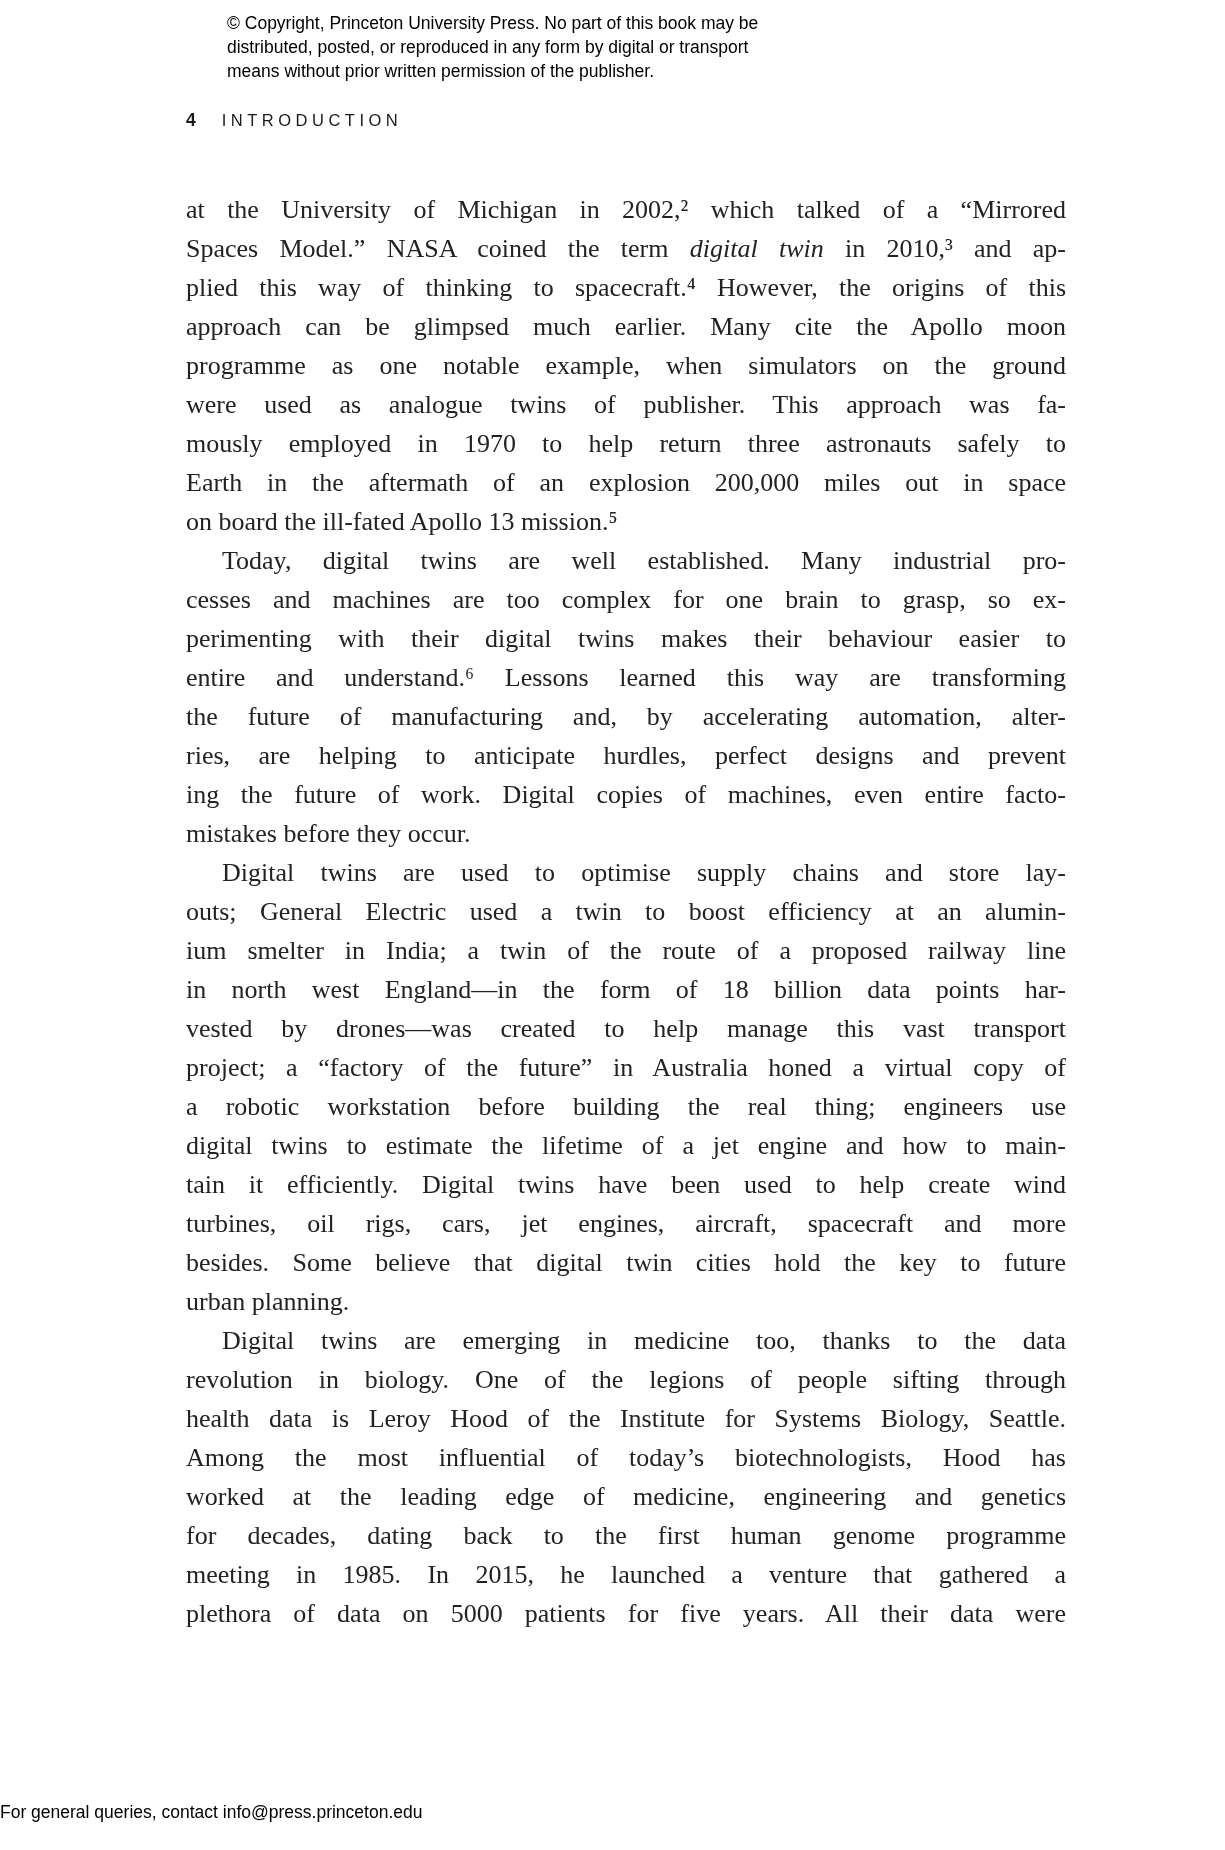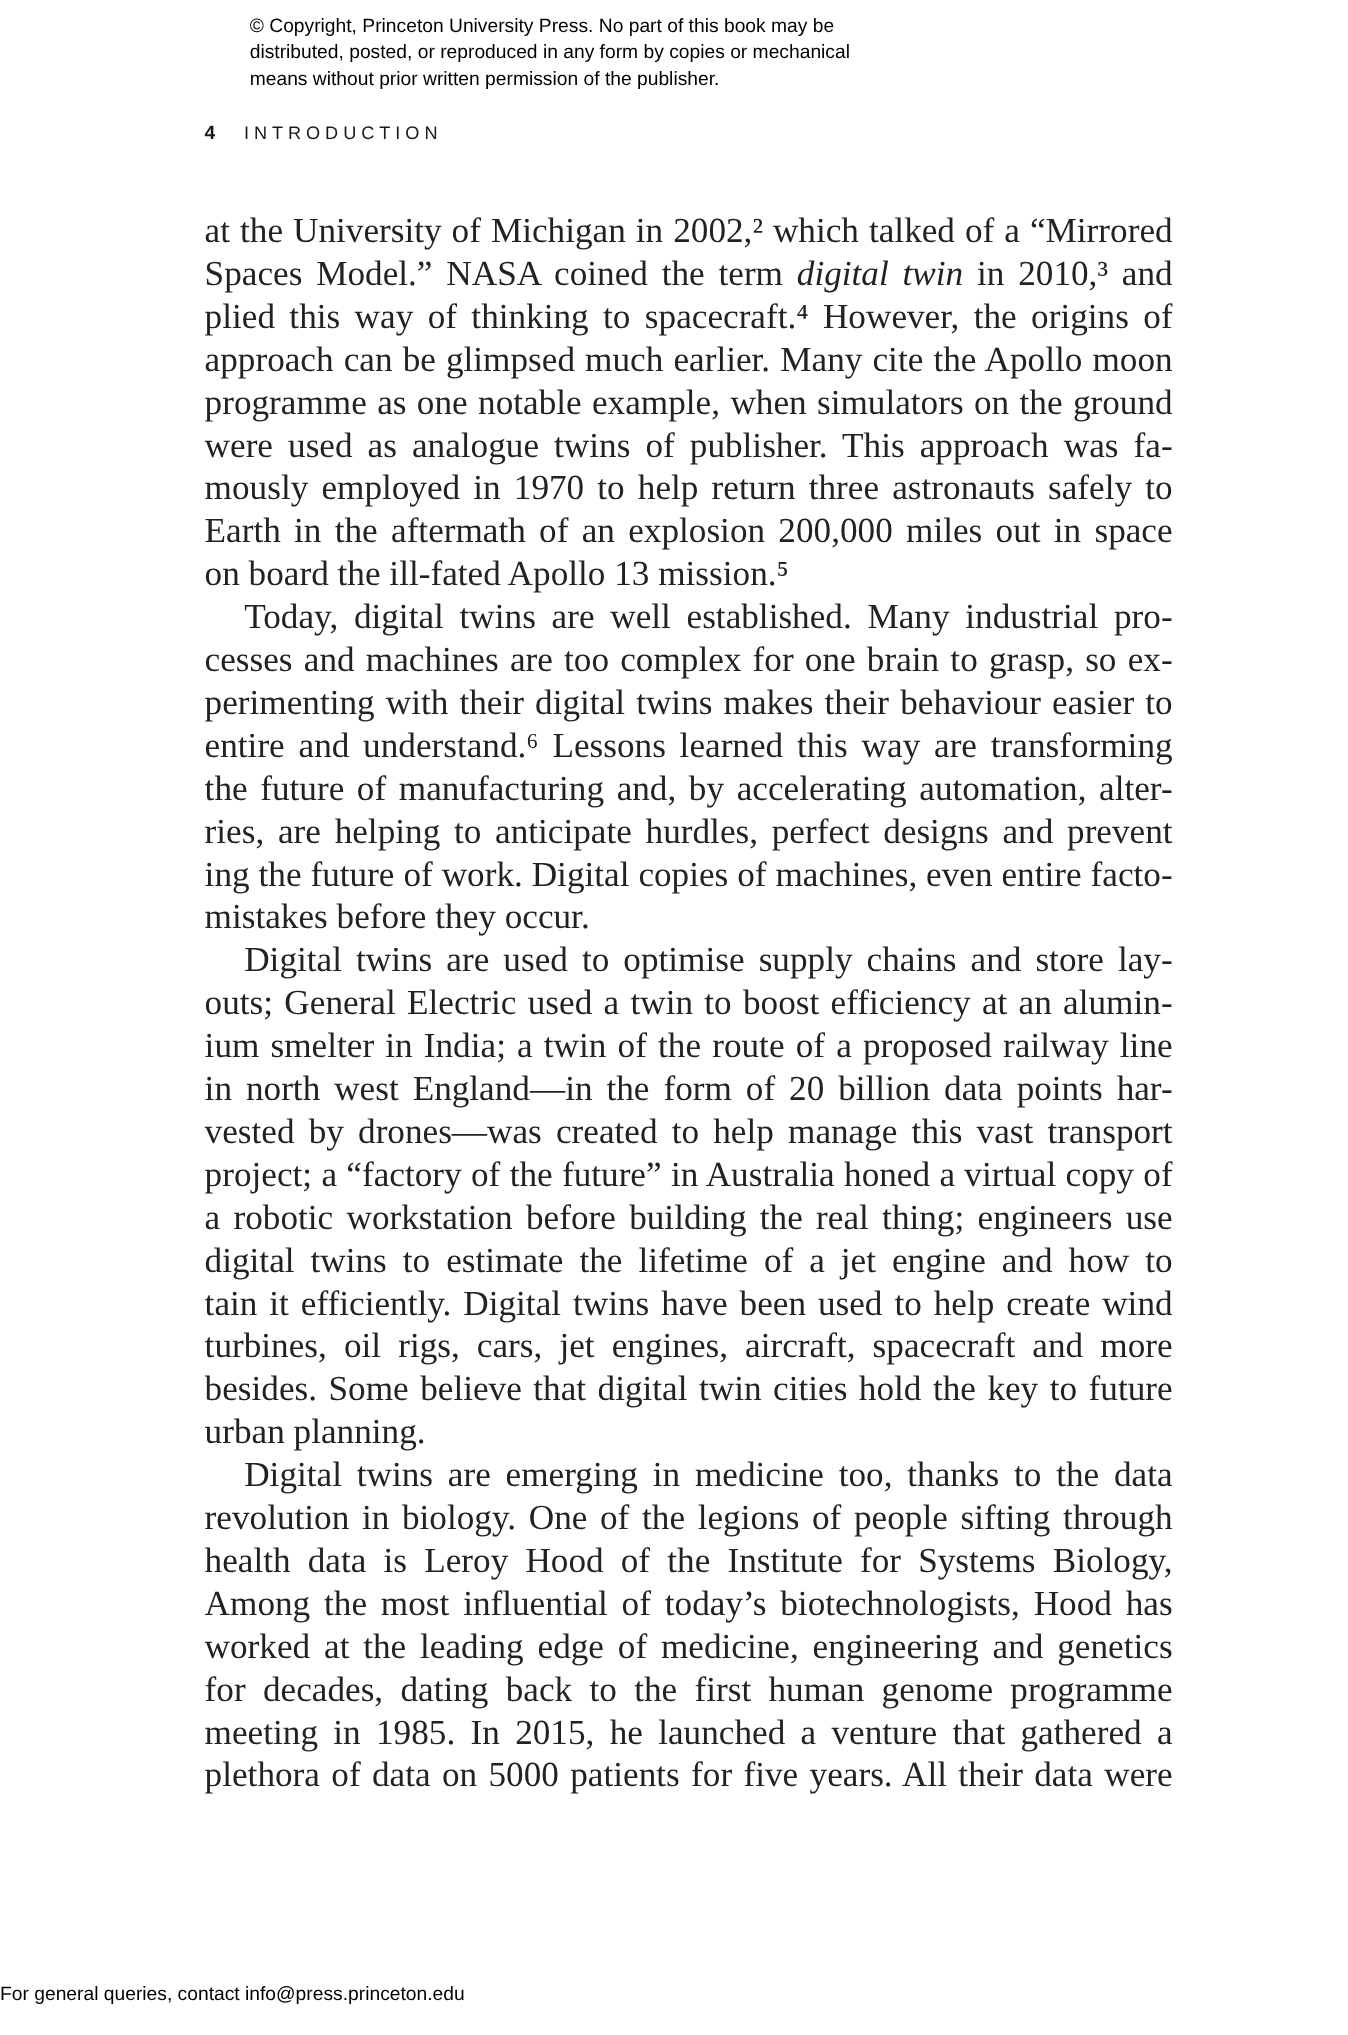--- a/index.html
+++ b/index.html
@@ -48,21 +48,21 @@
     letter-spacing: 4.5px;
   }
 
   
   .body-text {
     position: absolute;
     left: 186px;
     top: 190px;
     width: 880px;
     font-family: "Liberation Serif", "DejaVu Serif", serif;
-    font-size: 32px;
+    font-size: 26px;
     color: #222222;
   }
   .body-text .line {
     height: 39px;
     line-height: 39px;
     text-align: justify;
     text-align-last: justify;
     overflow: hidden;
   }
   .body-text .line.no-just {
@@ -86,21 +86,21 @@
     color: #000000;
   }
 </style>
 </head>
 <body>
 
 <div class="page">
 
   <div class="copyright">
     <div>© Copyright, Princeton University Press. No part of this book may be</div>
-    <div>distributed, posted, or reproduced in any form by copies or mechanical</div>
+    <div>distributed, posted, or reproduced in any form by digital or transport</div>
     <div>means without prior written permission of the publisher.</div>
   </div>
 
   <div class="running-head">
     <span class="pagenum">4</span>
     <span class="chapter">INTRODUCTION</span>
   </div>
 
   <div class="body-text">
       <div class="line"><span>at the University of Michigan in 2002,² which talked of a “Mirrored</span></div>
@@ -116,21 +116,21 @@
       <div class="line"><span>cesses and machines are too complex for one brain to grasp, so ex-</span></div>
       <div class="line"><span>perimenting with their digital twins makes their behaviour easier to</span></div>
       <div class="line"><span>entire and understand.⁶ Lessons learned this way are transforming</span></div>
       <div class="line"><span>the future of manufacturing and, by accelerating automation, alter-</span></div>
       <div class="line"><span>ries, are helping to anticipate hurdles, perfect designs and prevent</span></div>
       <div class="line"><span>ing the future of work. Digital copies of machines, even entire facto-</span></div>
       <div class="line no-just"><span>mistakes before they occur.</span></div>
       <div class="line indent"><span>Digital twins are used to optimise supply chains and store lay-</span></div>
       <div class="line"><span>outs; General Electric used a twin to boost efficiency at an alumin-</span></div>
       <div class="line"><span>ium smelter in India; a twin of the route of a proposed railway line</span></div>
-      <div class="line"><span>in north west England—in the form of 20 billion data points har-</span></div>
+      <div class="line"><span>in north west England—in the form of 18 billion data points har-</span></div>
       <div class="line"><span>vested by drones—was created to help manage this vast transport</span></div>
       <div class="line"><span>project; a “factory of the future” in Australia honed a virtual copy of</span></div>
       <div class="line"><span>a robotic workstation before building the real thing; engineers use</span></div>
       <div class="line"><span>digital twins to estimate the lifetime of a jet engine and how to main-</span></div>
       <div class="line"><span>tain it efficiently. Digital twins have been used to help create wind</span></div>
       <div class="line"><span>turbines, oil rigs, cars, jet engines, aircraft, spacecraft and more</span></div>
       <div class="line"><span>besides. Some believe that digital twin cities hold the key to future</span></div>
       <div class="line no-just"><span>urban planning.</span></div>
       <div class="line indent"><span>Digital twins are emerging in medicine too, thanks to the data</span></div>
       <div class="line"><span>revolution in biology. One of the legions of people sifting through</span></div>

